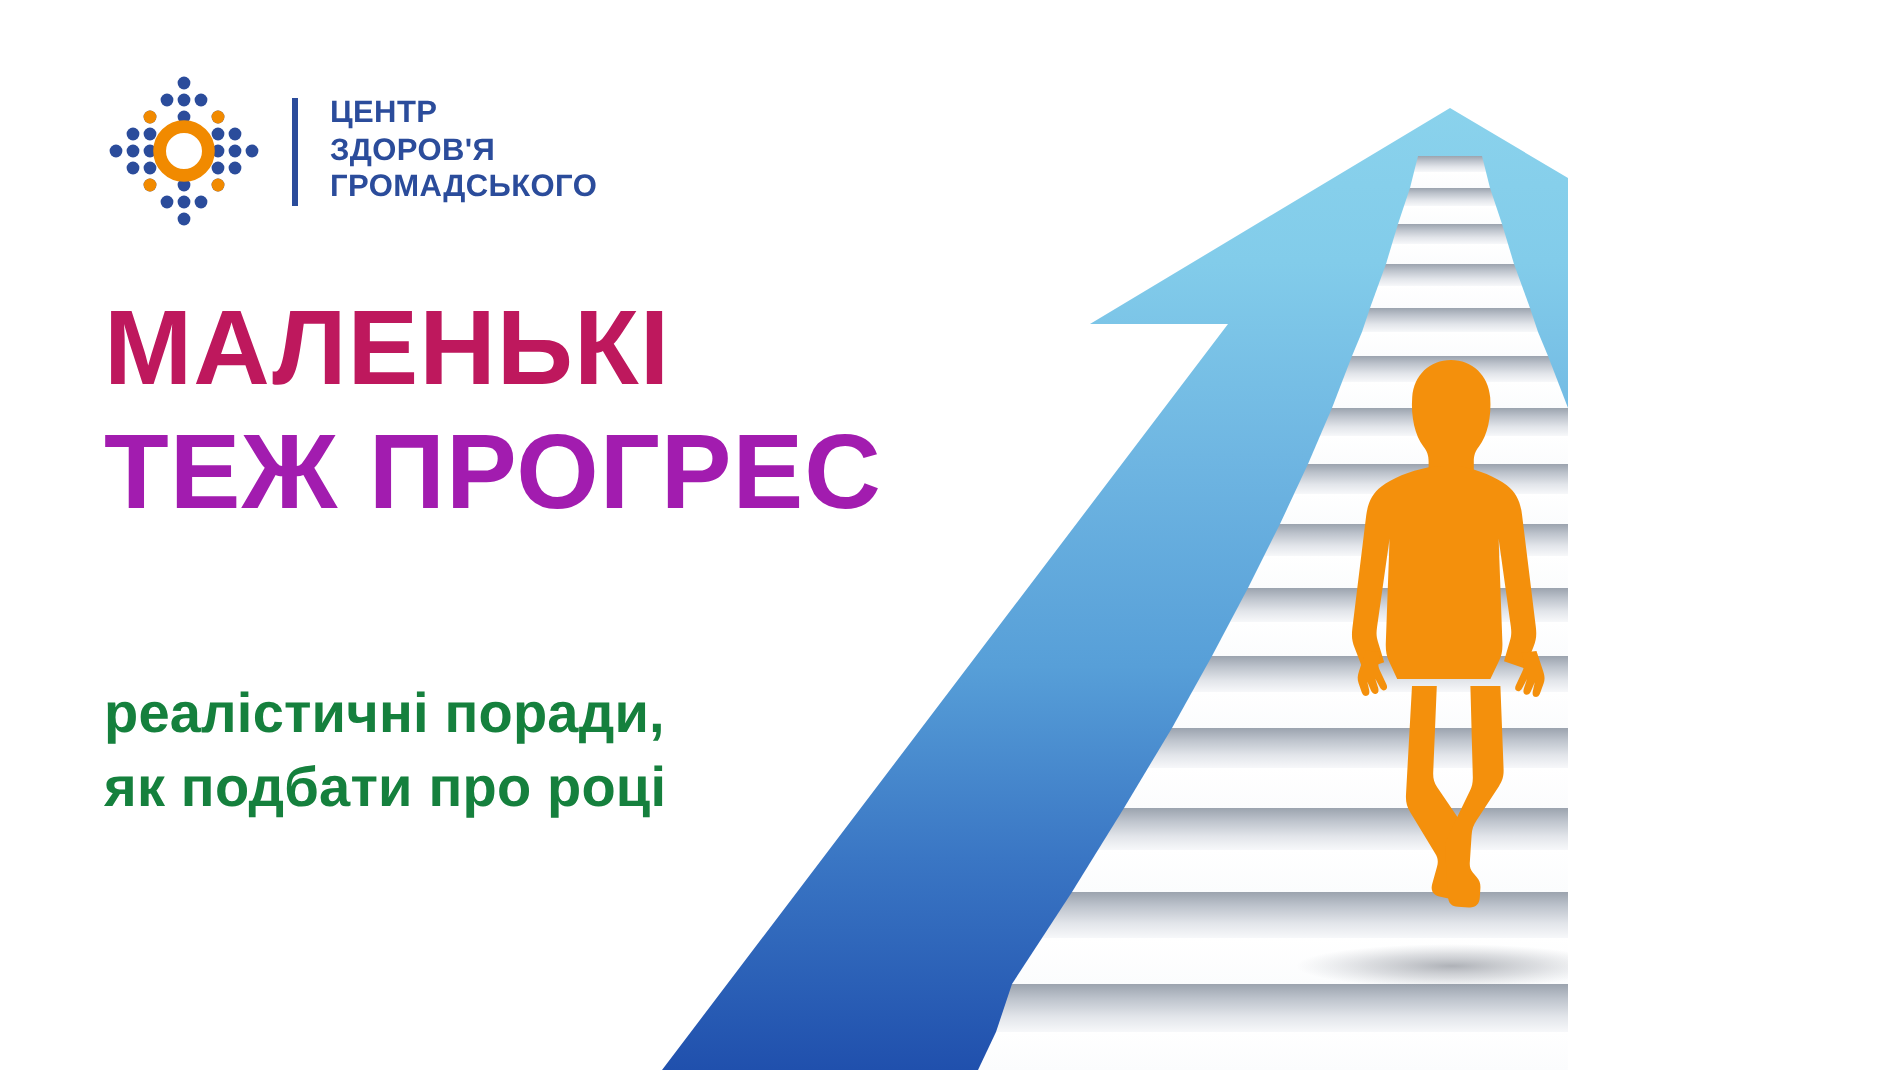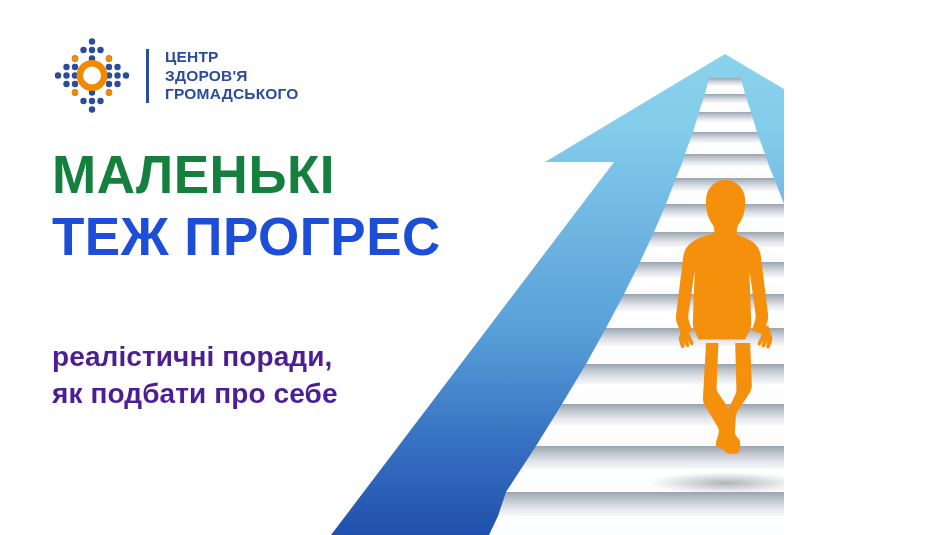--- a/index.html
+++ b/index.html
@@ -23,27 +23,27 @@
     color:#2B4C9B;font-weight:bold;font-size:15.5px;line-height:18.5px;
     letter-spacing:.2px;white-space:nowrap;
   }
 
   
   #headline{position:absolute;left:52px;top:144px;}
   .h-line{
     font-weight:bold;font-size:53px;line-height:62px;letter-spacing:.5px;
     white-space:nowrap;margin:0;
   }
-  .h-orange{color:#15803d;}
-  .h-blue{color:#1d4ed8;}
+  .h-orange{color:#be185d;}
+  .h-blue{color:#a21caf;}
 
   
   #subtitle{position:absolute;left:52px;top:338px;}
   .s-line{
-    color:#4c1d95;font-weight:bold;font-size:28px;line-height:37px;
+    color:#15803d;font-weight:bold;font-size:28px;line-height:37px;
     letter-spacing:.1px;white-space:nowrap;margin:0;
   }
 </style>
 </head>
 <body>
 
 <div id="banner">
 
   <svg id="artwork" viewBox="0 0 950 535" width="950" height="535" xmlns="http://www.w3.org/2000/svg">
     <defs>
@@ -316,16 +316,16 @@
     </div>
   </div>
 
   <div id="headline">
     <p class="h-line h-orange">МАЛЕНЬКІ</p>
     <p class="h-line h-blue">ТЕЖ ПРОГРЕС</p>
   </div>
 
   <div id="subtitle">
     <p class="s-line">реалістичні поради,</p>
-    <p class="s-line">як подбати про себе</p>
+    <p class="s-line">як подбати про році</p>
   </div>
 
 </div>
 
 </body></html>

